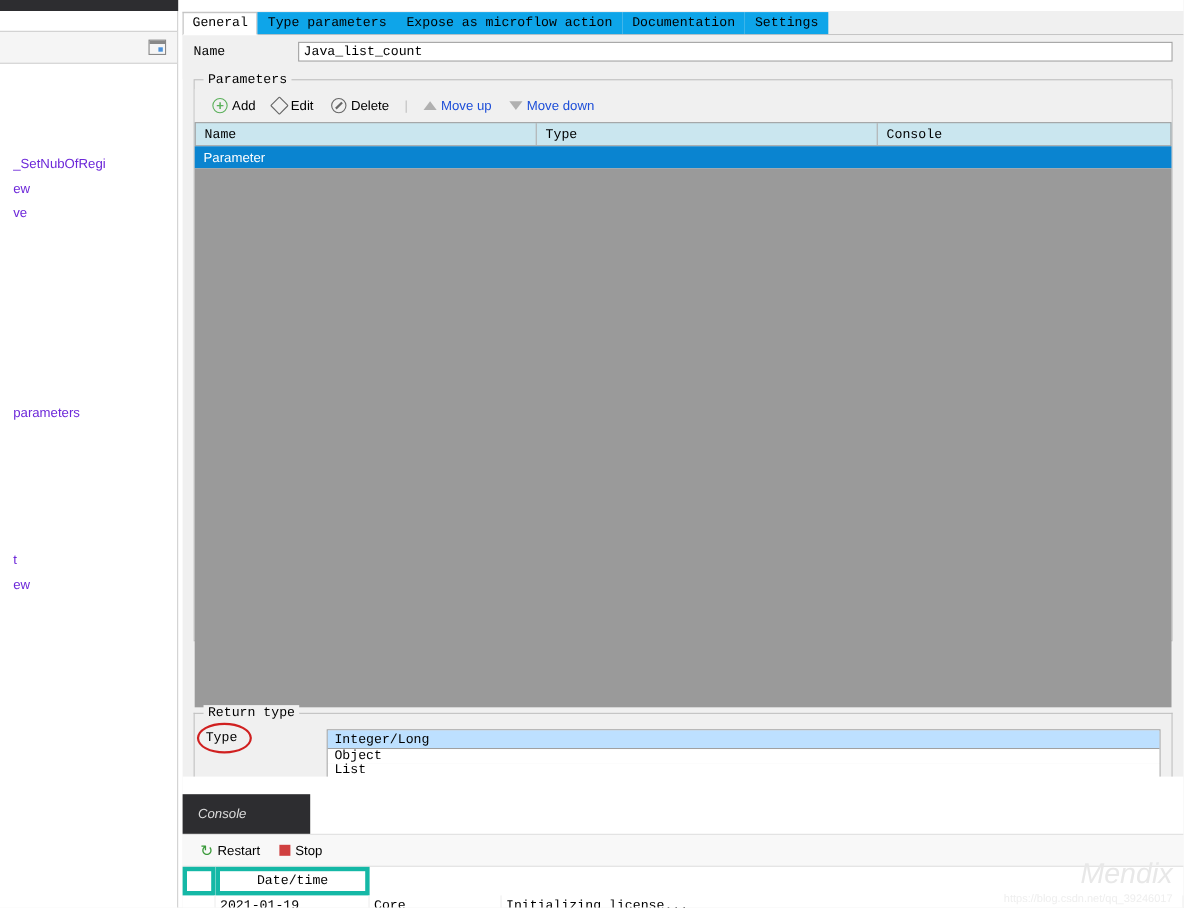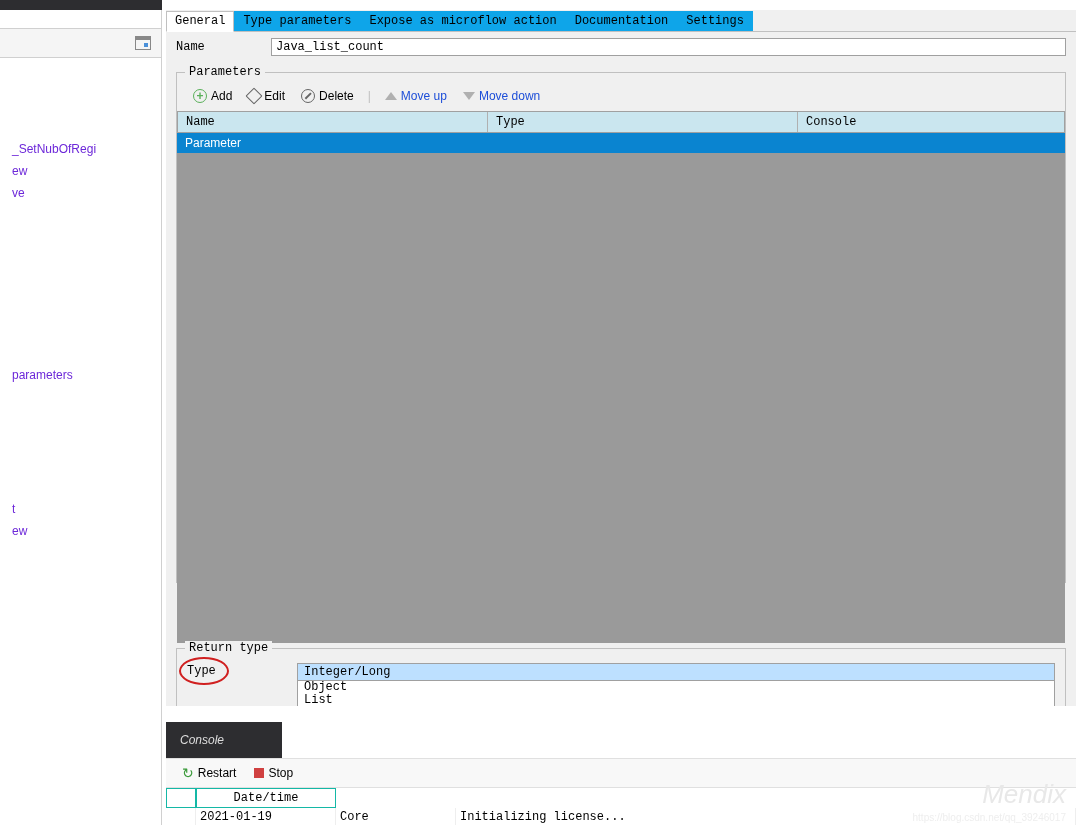--- a/index.html
+++ b/index.html
@@ -61,21 +61,21 @@
 .dd-opt.sel { background: #0a4b9a; color: #fff; position: relative; }
 .dd-opt.sel::after { content: ""; position: absolute; left: 4px; bottom: 0; width: 100px; height: 2px; background: #d02020; }
 
 .console-area { position: absolute; left: 166px; top: 706px; right: 0; background: #fff; }
 .console-dark { position: absolute; left: 0; top: 16px; width: 116px; height: 36px; background: #2d2d30; color: #ddd; display: flex; align-items: center; padding-left: 14px; z-index: 1; font-style: italic; }
 .console-toolbar { display: flex; align-items: center; gap: 6px; padding: 4px 10px; margin-top: 52px; background: #f8f8f8; border-top: 1px solid #e0e0e0; border-bottom: 1px solid #e0e0e0; }
 .green-arrow { color: #3a9a3a; font-size: 14px; }
 .red-square { width: 10px; height: 10px; background: #d04040; display: inline-block; }
 
 .log-header { display: flex; }
-.log-header > div { border: 1px solid #14b8a6; padding: 2px 4px; background: #fff; }
+.log-header > div { border: 4px solid #14b8a6; padding: 2px 4px; background: #fff; }
 .log-row { display: flex; }
 .log-row > div { padding: 2px 4px; border-right: 1px solid #eee; }
 .lc-icons { width: 30px; }
 .lc-date { width: 140px; }
 .lc-node { width: 120px; }
 .lc-msg { flex: 1; }
 
 .watermark { position: absolute; right: 10px; bottom: 15px; color: #e8e8e8; font-size: 26px; font-style: italic; pointer-events: none; z-index: 5; }
 .watermark-url { position: absolute; right: 10px; bottom: 2px; color: #eee; font-size: 10px; pointer-events: none; z-index: 5; }
 </style>

